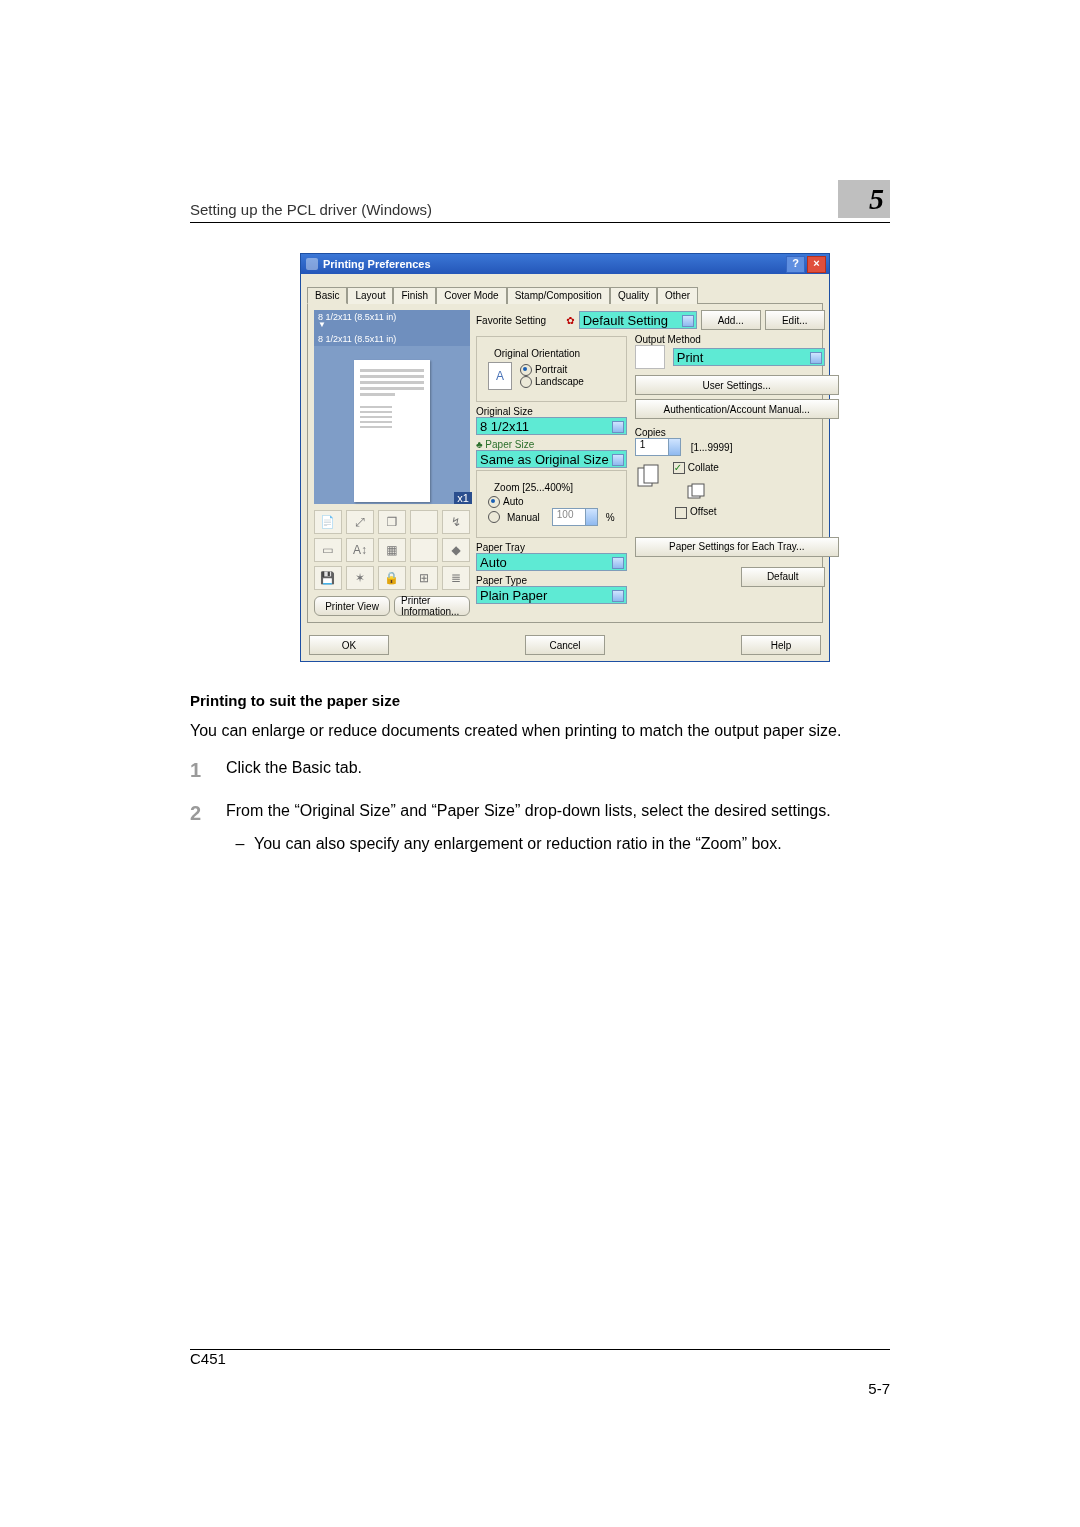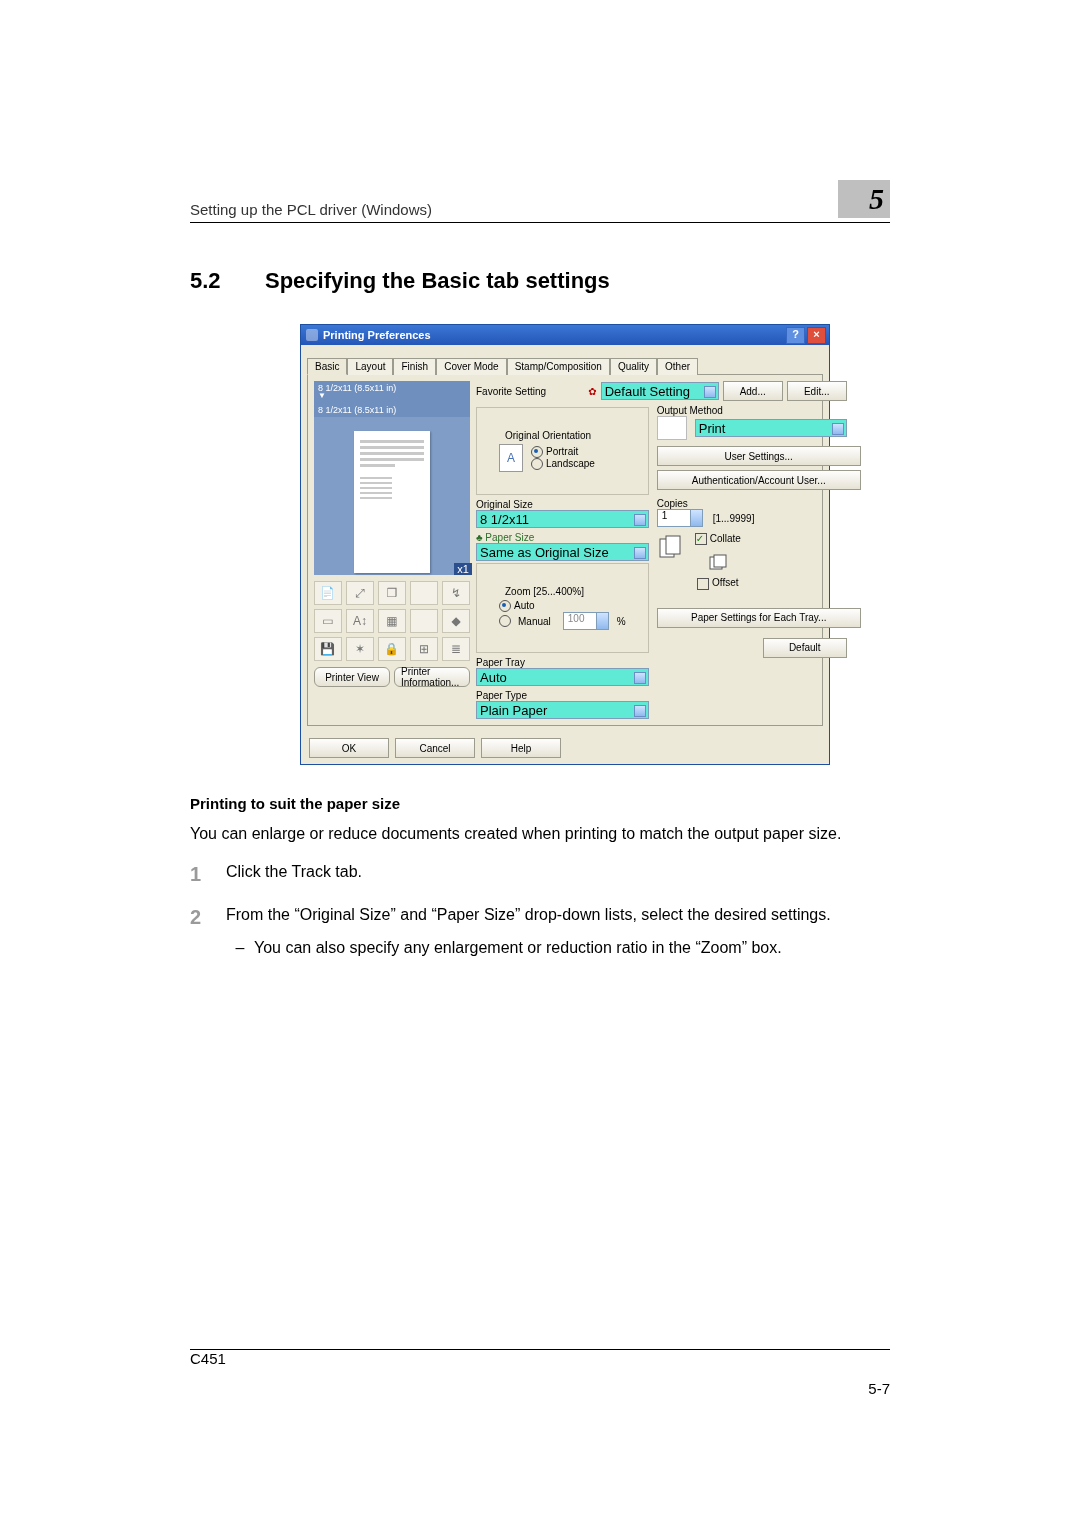--- a/index.html
+++ b/index.html
@@ -145,36 +145,36 @@
     border:1px solid #7f9db9;background:#5eead4;height:16px;font-size:13px;padding:0 3px;
     display:flex;align-items:center;flex:1;position:relative;
   }
   .combo::after{content:"";position:absolute;right:2px;top:3px;width:10px;height:10px;
     background:linear-gradient(#cfe4ff,#8fb9ef);border:1px solid #6b8fc4;}
   .btn {
     border:1px solid #9c9c8e;background:linear-gradient(#fefefe,#e6e3d4);
     height:18px;font-size:10px;padding:0 6px;display:inline-flex;align-items:center;justify-content:center;
   }
   .group {
-    border:1px solid #c3c0b0;padding:22px;margin-top:2px;
+    border:1px solid #c3c0b0;padding:11px;margin-top:2px;
   }
   .group .legend{font-size:10px;margin:-11px 0 3px 3px;background:#ece9d8;display:inline-block;padding:0 3px;}
   .twocols{display:flex;gap:8px;}
   .leftset{flex:1;}
   .rightset{width:190px;}
   .ori-ico{width:22px;height:26px;border:1px solid #999;background:#fff;display:inline-flex;align-items:center;justify-content:center;font-size:12px;color:#4a73b7;margin-right:4px;}
   .radio{width:10px;height:10px;border:1px solid #555;border-radius:50%;display:inline-block;margin-right:3px;vertical-align:middle;}
   .radio.sel::after{content:"";display:block;width:4px;height:4px;background:#2a5;background:#1a5fb4;border-radius:50%;margin:2px;}
   .chk{width:10px;height:10px;border:1px solid #555;display:inline-block;margin-right:3px;vertical-align:middle;position:relative;}
   .chk.sel::after{content:"✓";position:absolute;font-size:10px;line-height:9px;left:0;color:#1a7f1a;}
   .spin{border:1px solid #7f9db9;background:#fff;width:44px;height:16px;position:relative;}
   .spin::after{content:"";position:absolute;right:0;top:0;width:11px;height:100%;background:linear-gradient(#cfe4ff,#8fb9ef);border-left:1px solid #7f9db9;}
   .out-ico{width:28px;height:22px;border:1px solid #bbb;background:#fff;display:inline-block;margin-right:4px;}
   .om-ico{width:34px;height:30px;display:inline-block;}
-  .footer-row{display:flex;justify-content:flex-start;gap:6px;padding:6px 8px;}
+  .footer-row{display:flex;justify-content:space-between;gap:15px;padding:6px 8px;}
 
   .subhead {
     margin-top: 28px;
     font-size: 15px;
     font-weight: bold;
   }
   .body-text {
     margin-top: 10px;
     font-size: 16px;
     line-height: 1.45;
@@ -213,23 +213,20 @@
 </style>
 </head>
 <body>
 
 <div class="page">
   <div class="running-head">
     <div class="rh-text">Setting up the PCL driver (Windows)</div>
     <div class="chapnum-box">5</div>
   </div>
 
-  <div class="h2">
-    <span class="secnum">5.2</span><span>Specifying the Basic tab settings</span>
-  </div>
 
   <div class="screenshot-wrap">
     <div class="dlg">
       <div class="titlebar">
         <span class="tb-icon"></span>
         <span class="tb-title">Printing Preferences</span>
         <span class="tb-btn">?</span>
         <span class="tb-btn tb-close">×</span>
       </div>
 
@@ -345,21 +342,21 @@
 
             <div class="rightset">
               <div class="lbl">Output Method</div>
               <div class="row">
                 <span class="out-ico"></span>
                 <div class="combo">
                     <span>Print</span>
                   </div>
               </div>
               <div class="btn" style="width:100%;margin-top:6px;">User Settings...</div>
-              <div class="btn" style="width:100%;margin-top:4px;">Authentication/Account User...</div>
+              <div class="btn" style="width:100%;margin-top:4px;">Authentication/Account Manual...</div>
 
               <div class="lbl" style="margin-top:8px;">Copies</div>
               <div class="row">
                 <div class="spin"><span style="padding-left:4px;">1</span></div>
                 <span style="margin-left:6px;">[1...9999]</span>
               </div>
 
               <div class="row" style="margin-top:6px;align-items:flex-start;">
                 <span class="om-ico">
                   <svg viewBox="0 0 34 30">
@@ -397,21 +394,21 @@
       </div>
     </div>
   </div>
 
   <div class="subhead">Printing to suit the paper size</div>
   <div class="body-text">You can enlarge or reduce documents created when printing to match the output paper size.</div>
 
   <div class="steps">
     <div class="step">
       <div class="step-num">1</div>
-      <div class="step-body">Click the Track tab.</div>
+      <div class="step-body">Click the Basic tab.</div>
     </div>
     <div class="step">
       <div class="step-num">2</div>
       <div class="step-body">
         <div>From the “Original Size” and “Paper Size” drop-down lists, select the desired settings.</div>
         <div class="sub">
           <div class="dash">–</div>
           <div>You can also specify any enlargement or reduction ratio in the “Zoom” box.</div>
         </div>
       </div>

